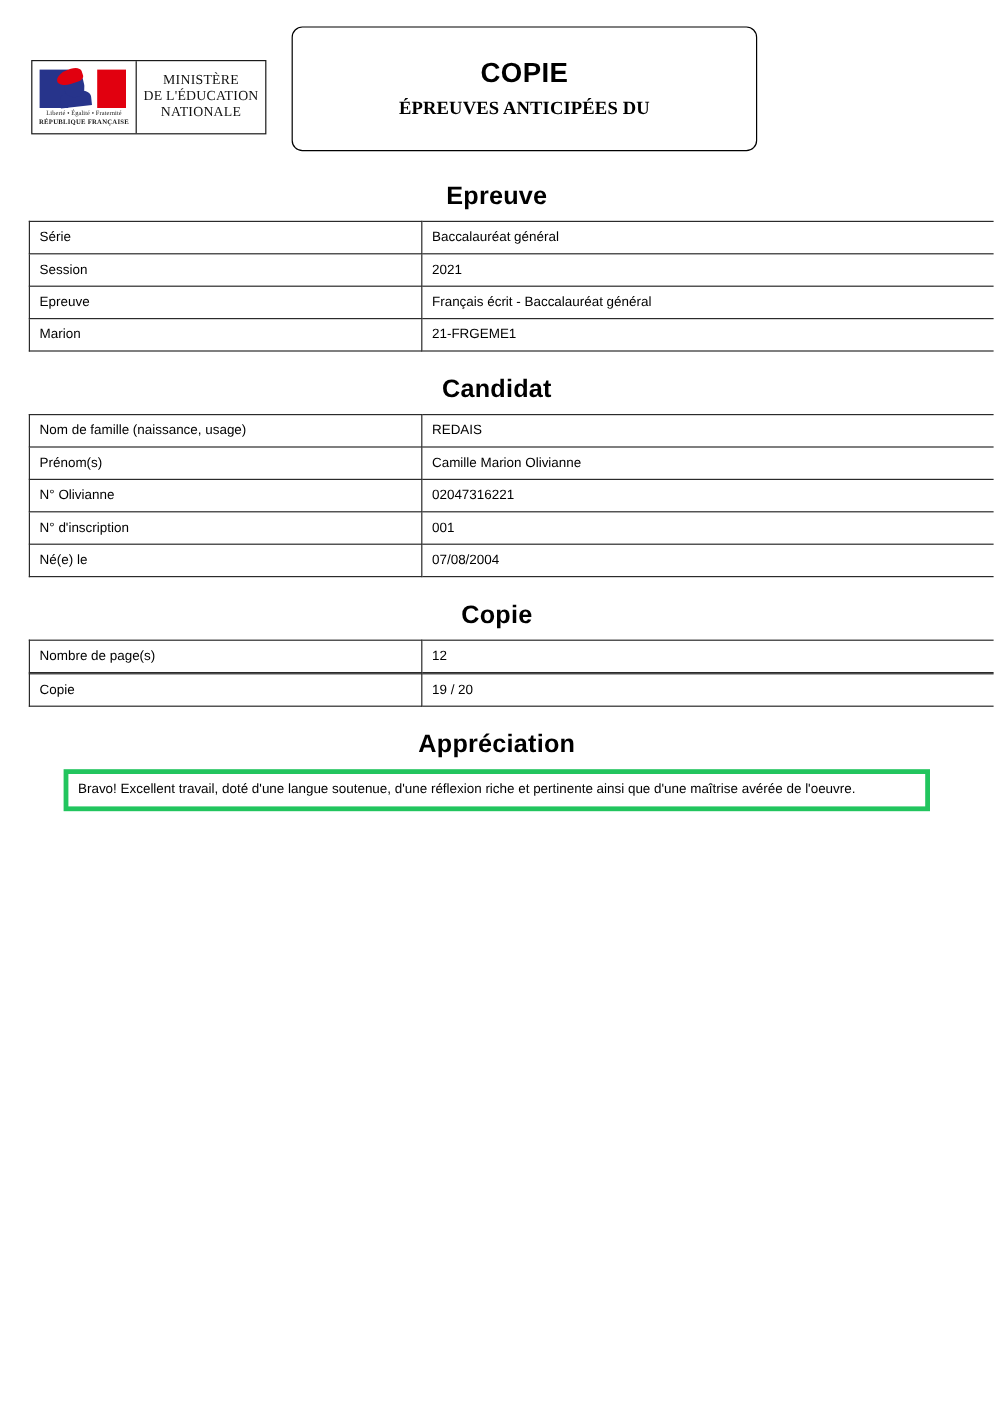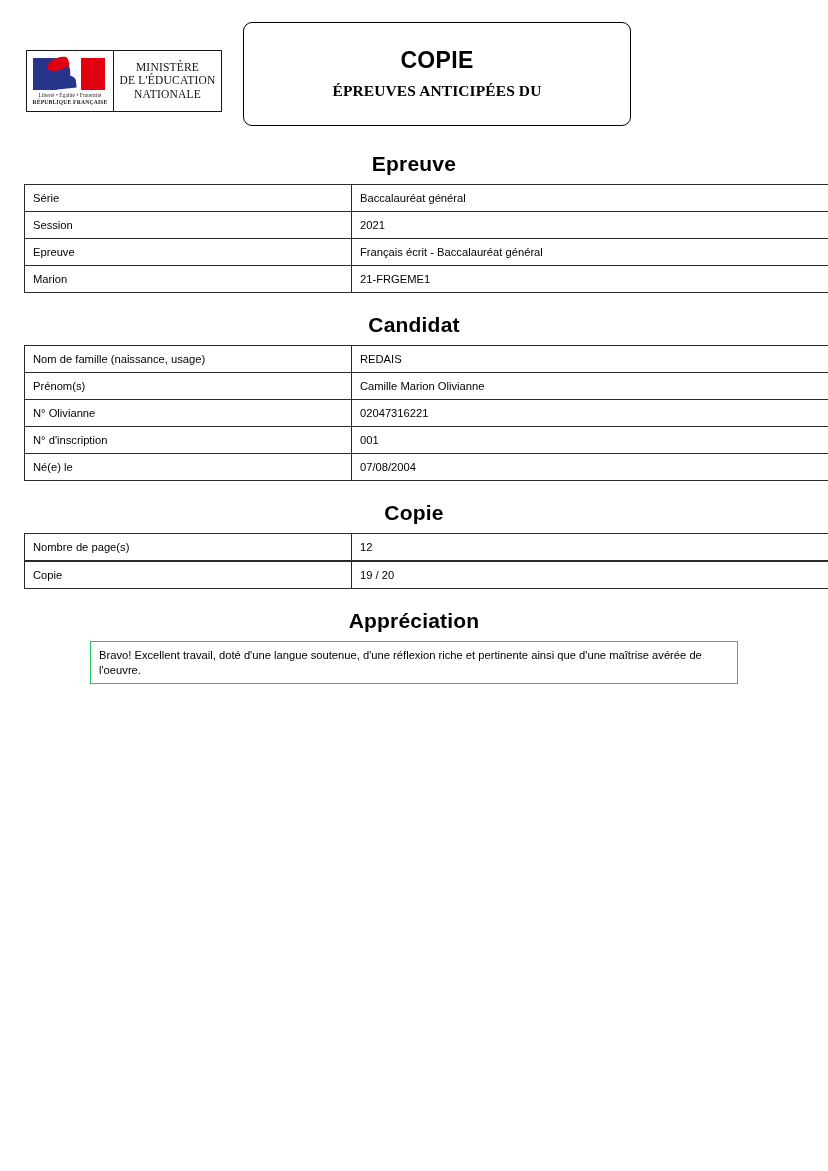--- a/index.html
+++ b/index.html
@@ -178,23 +178,23 @@
     border: 1px solid #2b2b2b;
     font-size: 11.2px;
     padding: 6px 8px;
     vertical-align: middle;
     height: 14px;
   }
   td.label { width: 310px; }
   td.value { width: 470px; }
 
   .appreciation-box {
-    width: 648px;
+    width: 722px;
     margin: 0 auto;
-    border: 1px solid #22c55e;
+    border: 4px solid #22c55e;
     box-sizing: border-box;
     font-size: 11.2px;
     padding: 6px 8px;
     line-height: 1.3;
   }
 </style>
 </head>
 <body>
 
 <div class="page">

